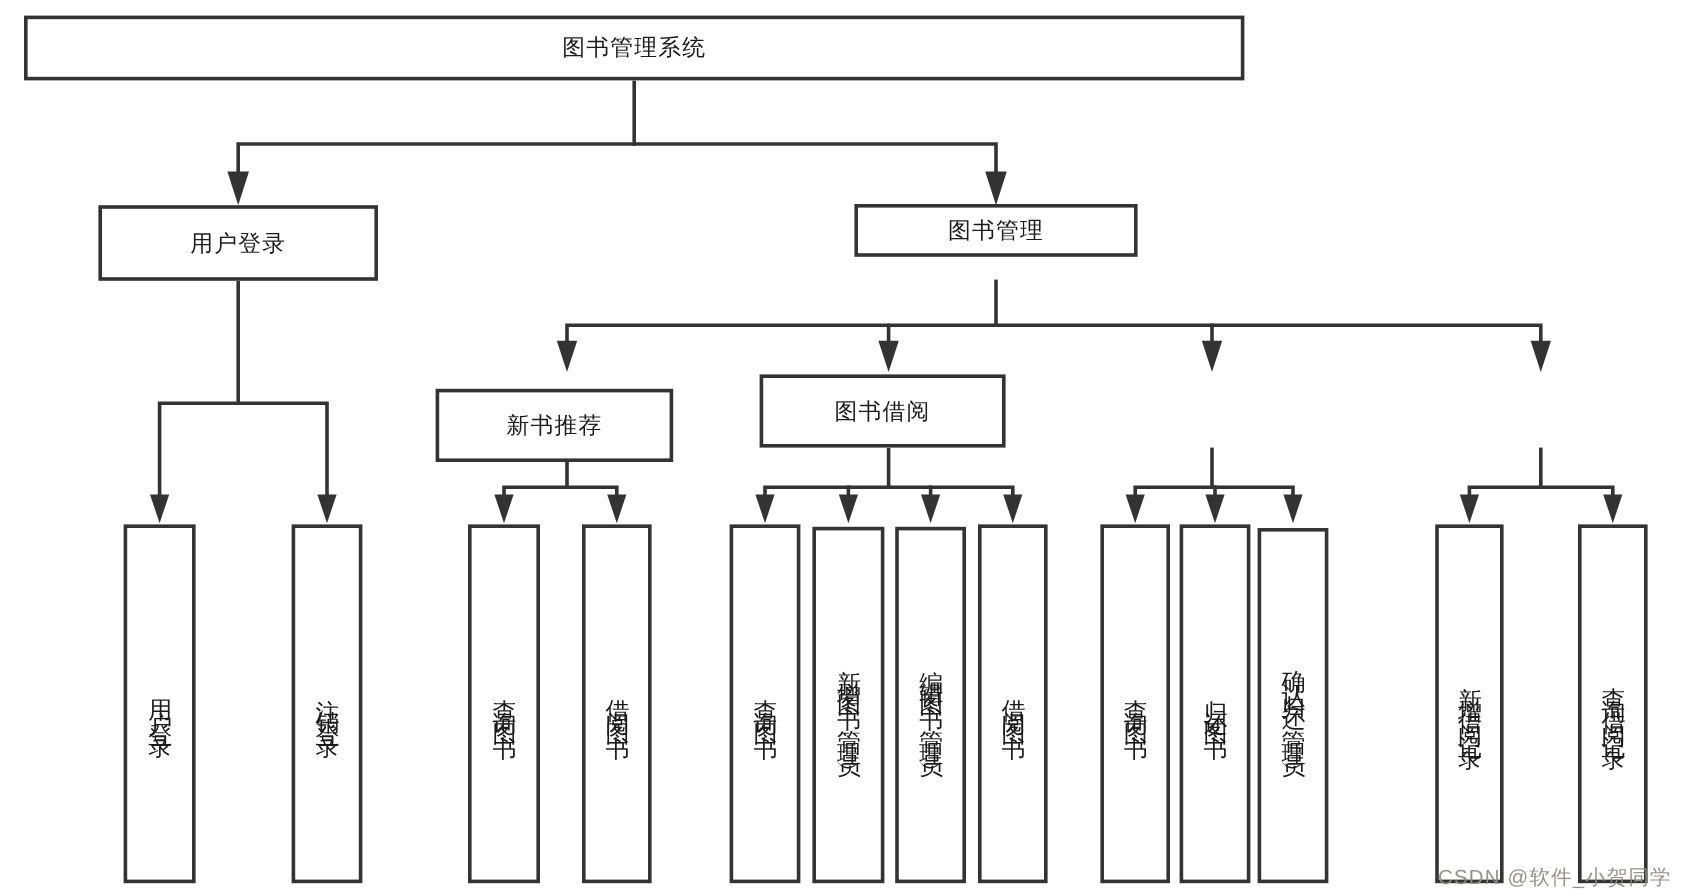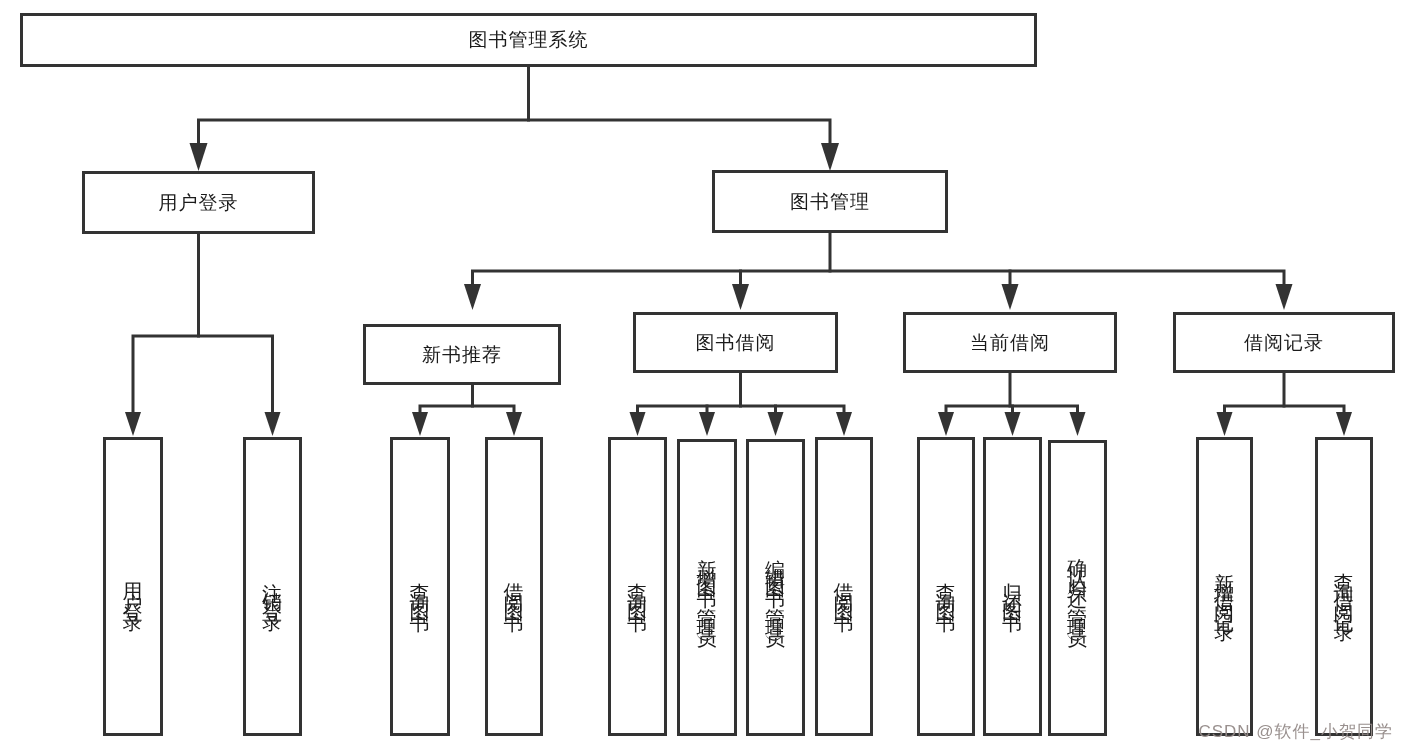--- a/index.html
+++ b/index.html
@@ -87,35 +87,29 @@
     </g>
   </svg>
 
   <div class="box hbox" style="left:20px;top:13px;width:1017px;height:54px">
     <span>图书管理系统</span>
   </div>
 
   <div class="box hbox" style="left:82px;top:171px;width:233px;height:63px">
     <span>用户登录</span>
   </div>
-  <div class="box hbox" style="left:712px;top:170px;width:236px;height:63px">
+  <div class="box hbox" style="left:712px;top:170px;width:236px;height:44px">
     <span>图书管理</span>
   </div>
 
   <div class="box hbox" style="left:363px;top:324px;width:198px;height:61px">
     <span>新书推荐</span>
   </div>
   <div class="box hbox" style="left:633px;top:312px;width:205px;height:61px">
     <span>图书借阅</span>
-  </div>
-  <div class="box hbox" style="left:903px;top:312px;width:214px;height:61px">
-    <span>当前借阅</span>
-  </div>
-  <div class="box hbox" style="left:1173px;top:312px;width:222px;height:61px">
-    <span>借阅记录</span>
   </div>
 
   <div class="box vbox" style="left:103px;top:437px;width:60px;height:299px">
     <span class="vtext">用户登录</span>
   </div>
   <div class="box vbox" style="left:243px;top:437px;width:59px;height:299px">
     <span class="vtext">注销登录</span>
   </div>
 
   <div class="box vbox" style="left:390px;top:437px;width:60px;height:299px">

